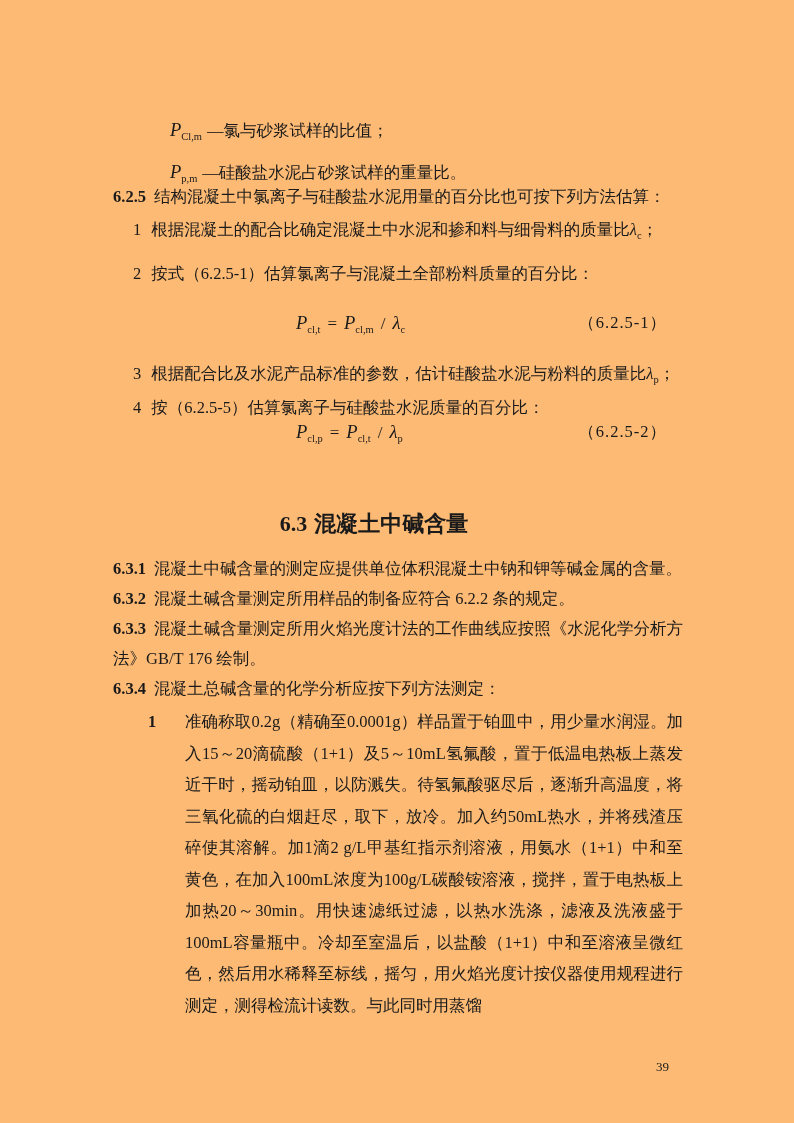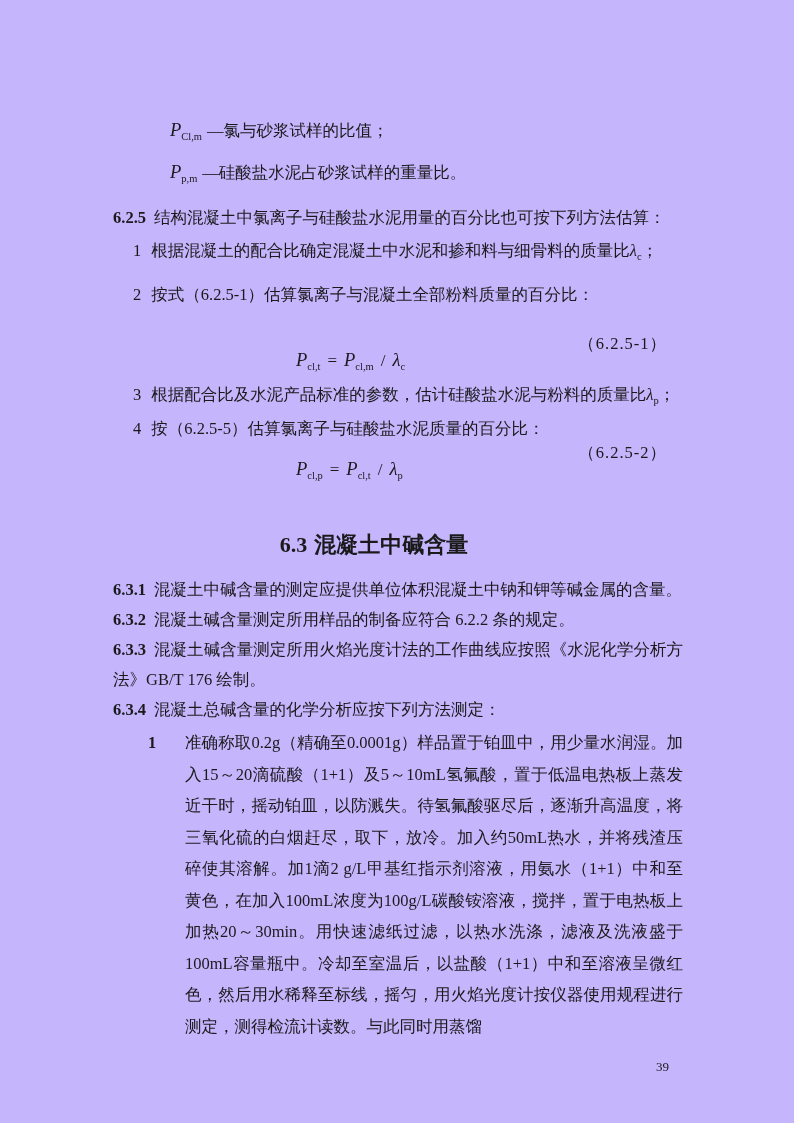--- a/index.html
+++ b/index.html
@@ -4,21 +4,21 @@
 <style>
   html, body { margin: 0; padding: 0; }
   body {
     width: 794px; height: 1123px;
     background: #ffffff;
     color: #1a1a1a;
     font-family: "Liberation Serif", serif;
     position: relative;
     overflow: hidden;
   }
-  .page { position: absolute; inset: 0; background: #c4b5fd; }
+  .page { position: absolute; inset: 0; background: #fdba74; }
   .content {
     position: absolute; left: 113px; top: 0;
     width: 570px;
     padding-top: 118px;
     font-size: 16.5px;
     line-height: 24px;
   }
   p { margin: 0; }
 
   
@@ -28,34 +28,34 @@
   .pv { font-style: italic; font-size: 18.5px; }
   sub.ss {
     font-size: 10.5px; font-style: normal;
     vertical-align: baseline; position: relative; bottom: -4px;
     line-height: 0; letter-spacing: 0;
   }
 
   
   .clause { white-space: nowrap; }
   .cnum { font-weight: bold; margin-right: 8px; }
-  .c625 { margin-top: 21px; }
+  .c625 { }
   .item { white-space: nowrap; margin-left: 20px; }
   .inum { margin-right: 10px; }
   .i1 { margin-top: 9px; }
   .i2 { margin-top: 20px; }
   .i3 { margin-top: 27px; }
   .i4 { margin-top: 10px; }
   .lam { font-style: italic; }
 
   
   .formula-row { position: relative; height: 24px; }
   .f1 { margin-top: 25px; }
   .f2 { }
-  .f-expr { position: absolute; left: 183px; top: 16px; white-space: nowrap; font-size: 17px; }
+  .f-expr { position: absolute; left: 183px; top: 0; white-space: nowrap; font-size: 17px; }
   .f-expr i { font-style: italic; font-size: 18.5px; }
   .op { margin: 0 7px; }
   .f-num { position: absolute; right: 16px; top: 0; letter-spacing: 1px; }
 
   
   .sec-heading {
     margin: 66px 0 0 0;
     font-size: 22px; font-weight: bold;
     line-height: 28px;
     text-align: center;

